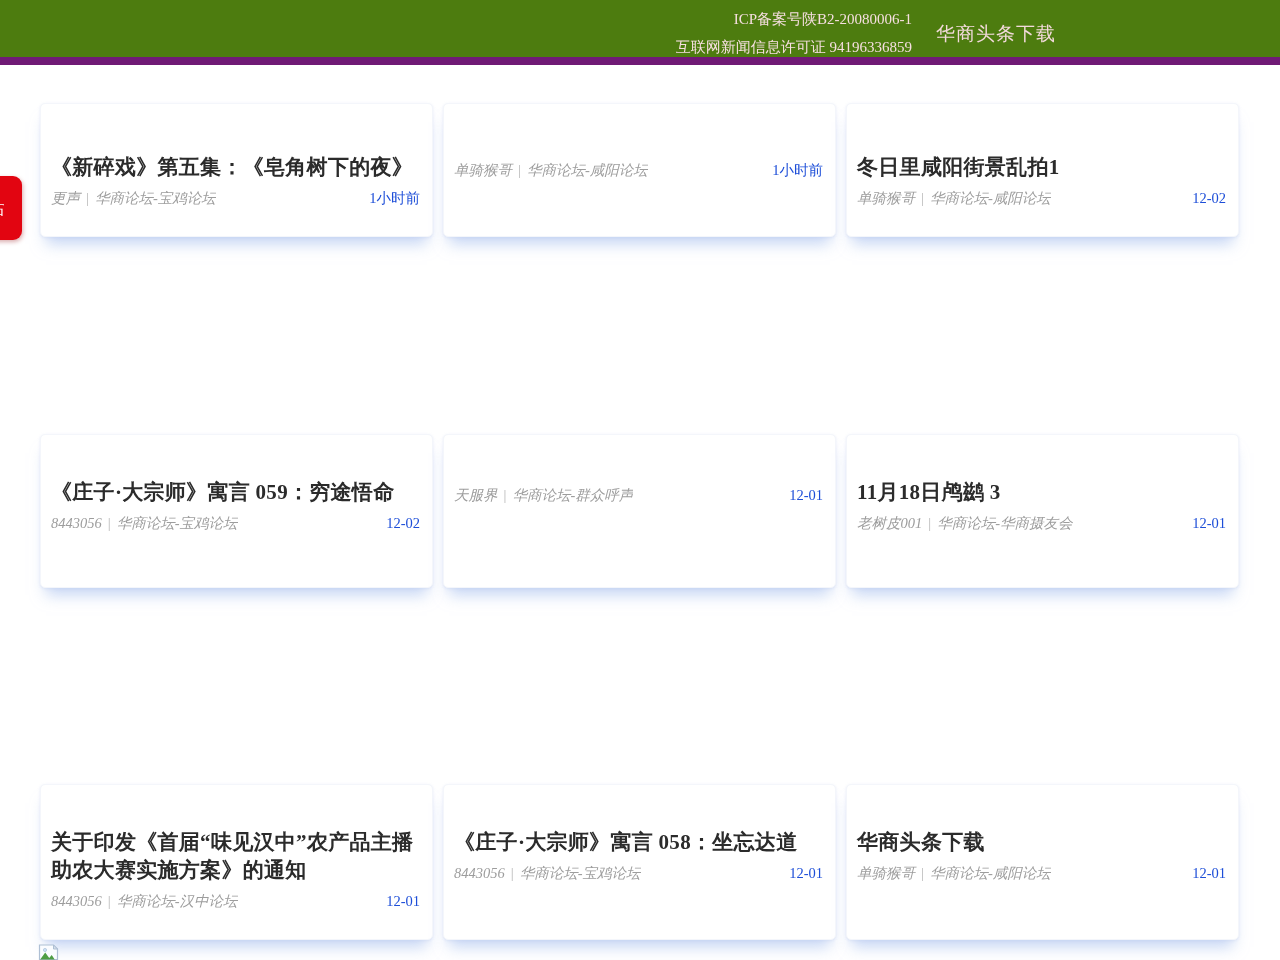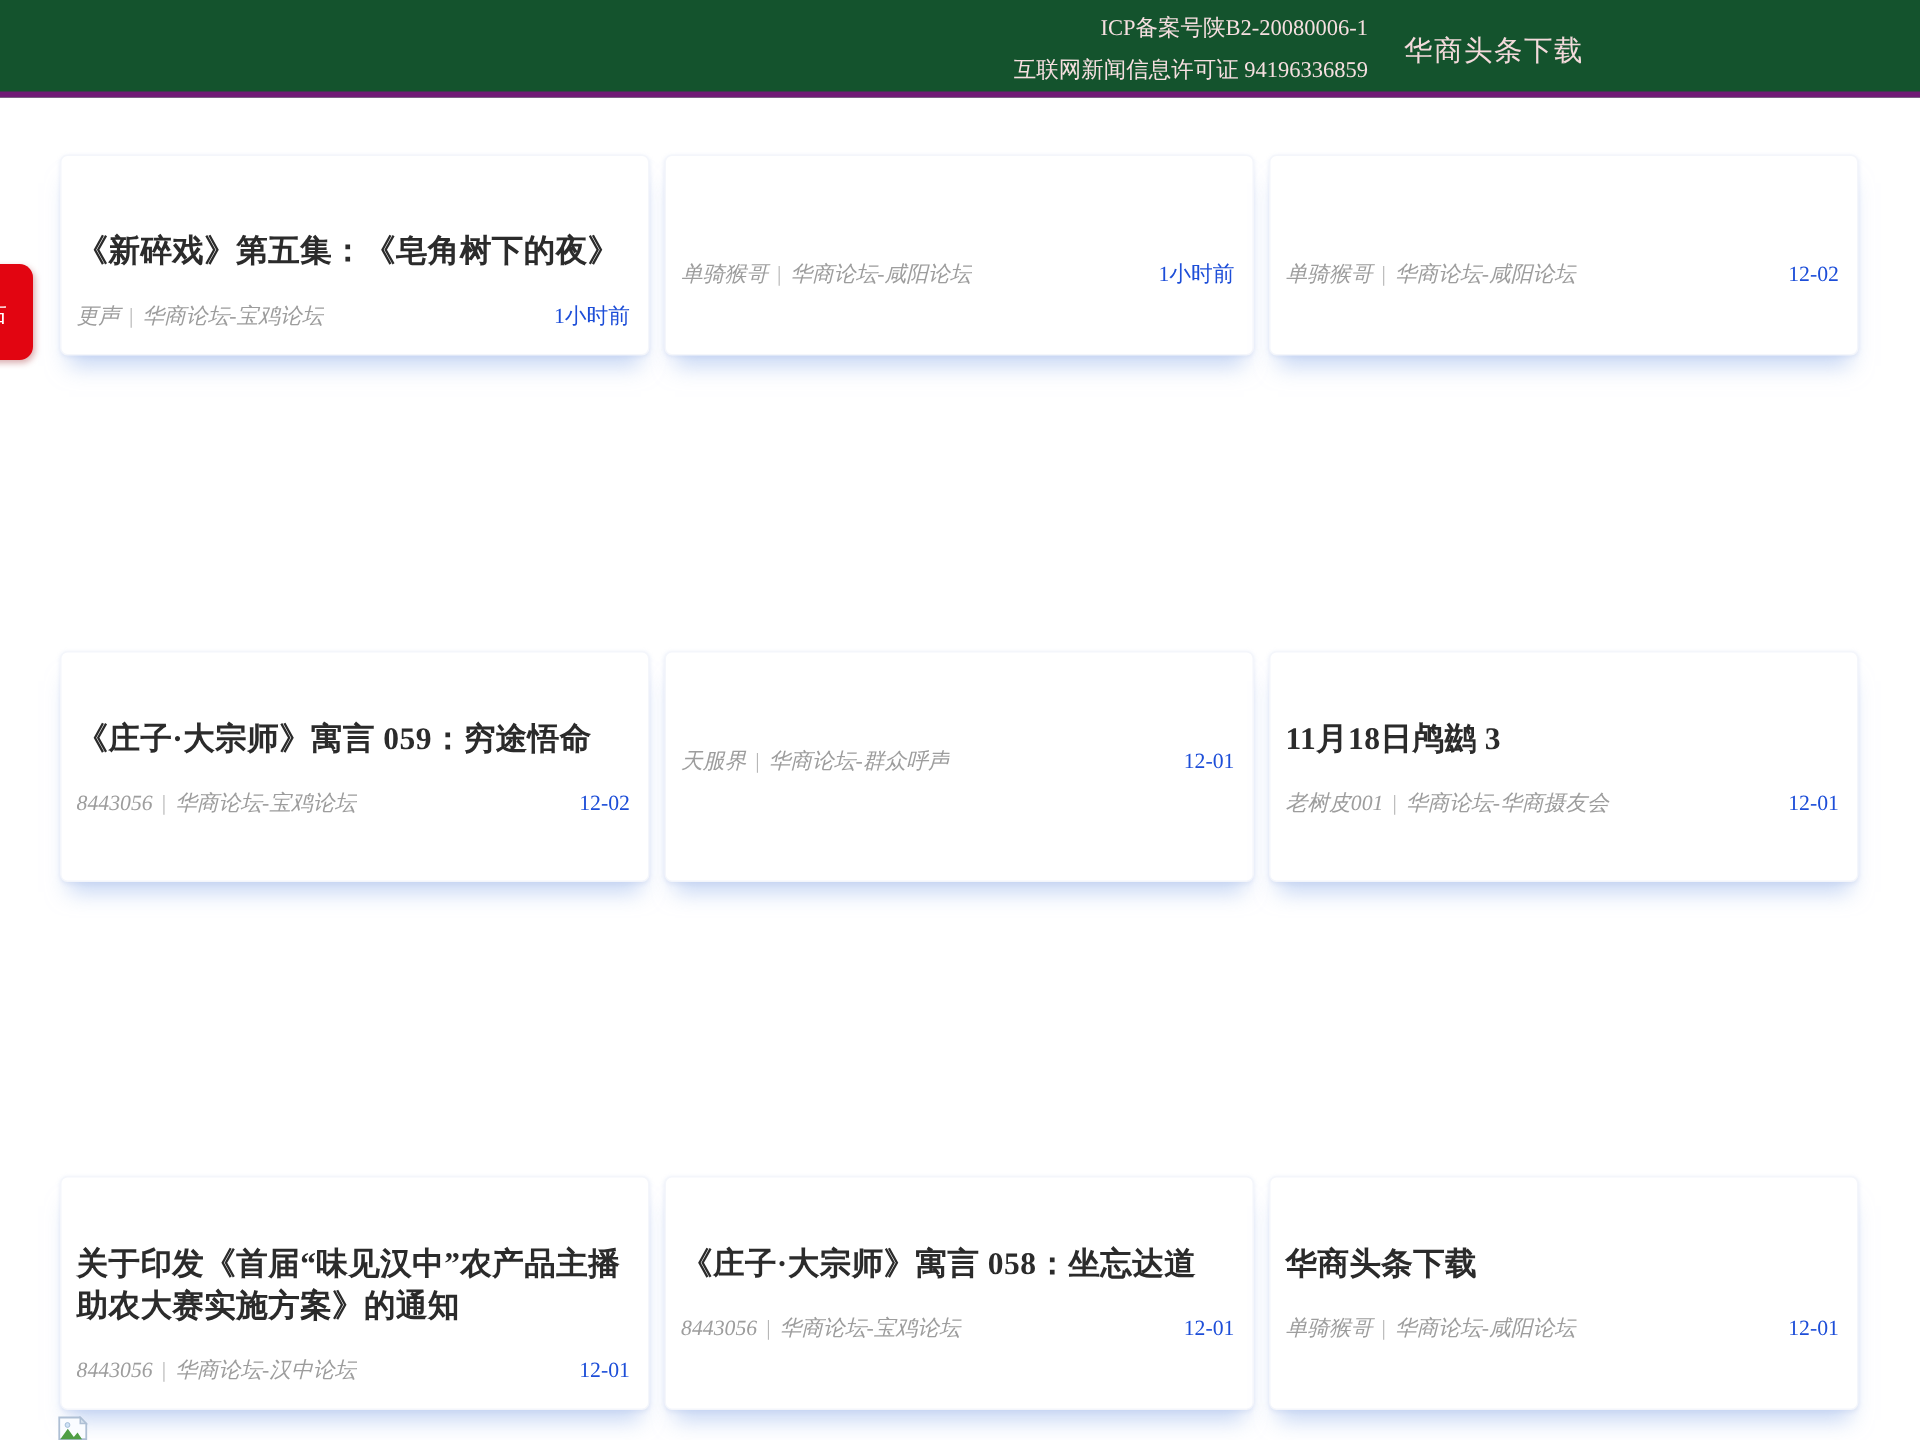--- a/index.html
+++ b/index.html
@@ -8,22 +8,22 @@
     background: #ffffff;
     overflow: hidden;
     font-family: "Liberation Serif", "DejaVu Serif", serif;
     position: relative;
   }
 
   
   .topbar {
     position: relative;
     width: 100%; height: 65px;
-    background: #14532d;
-    border-bottom: 4px solid #701a75;
+    background: #4d7c0f;
+    border-bottom: 8px solid #701a75;
   }
   .icp-stack {
     position: absolute;
     top: 5px; right: 368px;
     text-align: right;
     color: #f6dfe0;
     font-size: 15px;
     line-height: 28px;
     white-space: nowrap;
   }
@@ -80,21 +80,21 @@
   .row-3 .card { height: 156px; padding-top: 43px; }
 
   .card-title {
     font-size: 21px;
     line-height: 28px;
     font-weight: 700;
     color: #2b2b2b;
     letter-spacing: 0.3px;
   }
   .card-meta {
-    margin-top: 20px;
+    margin-top: 8px;
     display: flex;
     align-items: baseline;
     justify-content: space-between;
     font-size: 14.5px;
     color: #9d9d9d;
     white-space: nowrap;
   }
   .meta-left { font-style: italic; overflow: hidden; }
   .meta-sep { padding: 0 6px; font-style: normal; color: #b5b5b5; }
   .card-date { font-style: normal; color: #1d4ed8; flex: none; padding-left: 10px; }
@@ -129,20 +129,21 @@
         <span class="card-date">1小时前</span>
       </div>
     </div>
     <div class="card">
       <div class="card-meta">
         <span class="meta-left"><span>单骑猴哥</span><span class="meta-sep">|</span><span>华商论坛-咸阳论坛</span></span>
         <span class="card-date">1小时前</span>
       </div>
     </div>
     <div class="card">
+      <div class="card-title">冬日里咸阳街景乱拍1</div>
       <div class="card-meta">
         <span class="meta-left"><span>单骑猴哥</span><span class="meta-sep">|</span><span>华商论坛-咸阳论坛</span></span>
         <span class="card-date">12-02</span>
       </div>
     </div>
   </div>
 <div class="row row-2">
     <div class="card">
       <div class="card-title">《庄子·大宗师》寓言 059：穷途悟命</div>
       <div class="card-meta">

